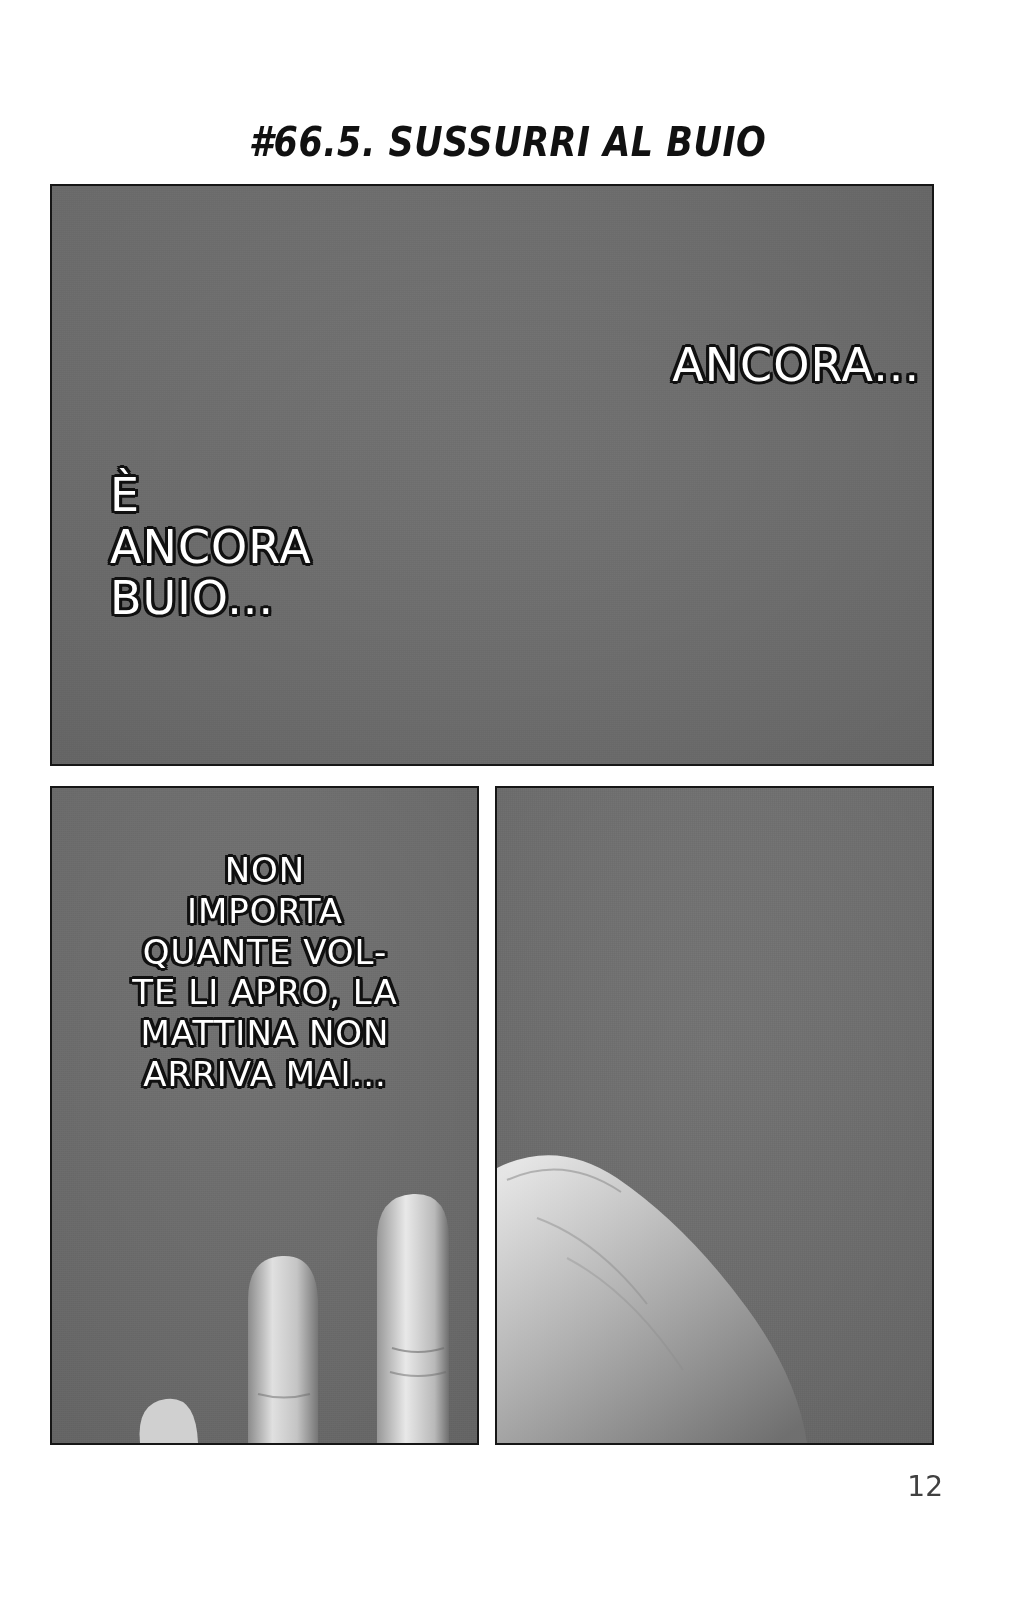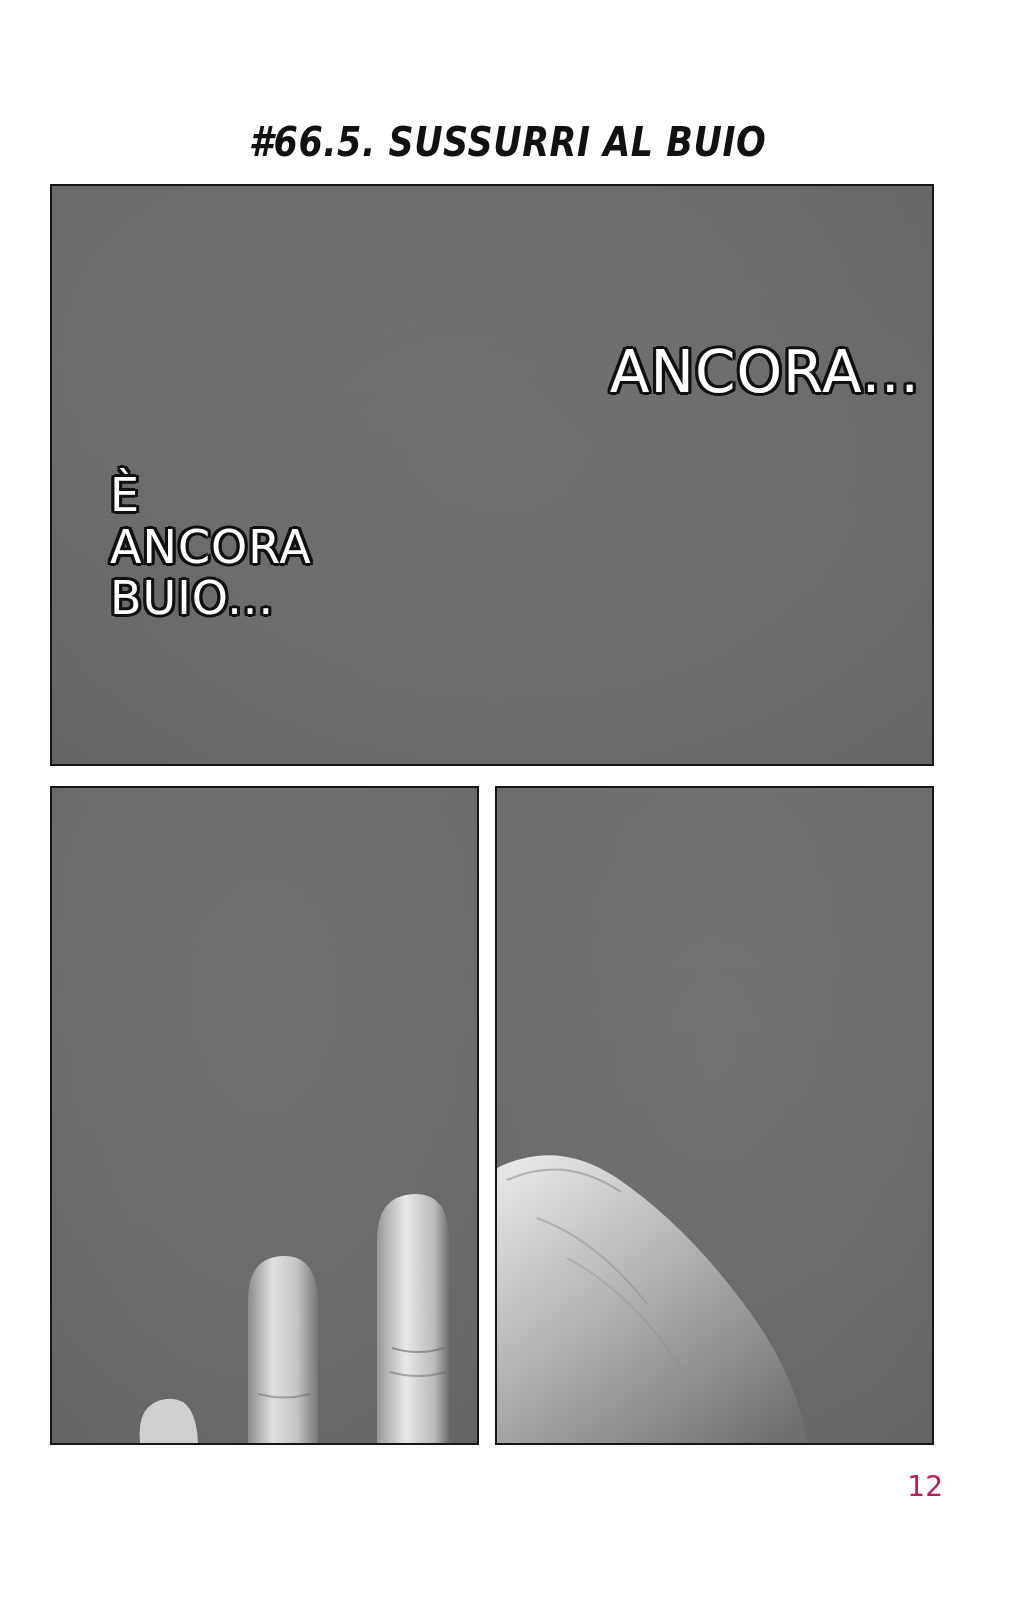--- a/index.html
+++ b/index.html
@@ -90,21 +90,21 @@
       -3px 0 0 #111, 3px 0 0 #111, 0 -3px 0 #111, 0 3px 0 #111,
       -3px -2px 0 #111, 3px -2px 0 #111, -3px 2px 0 #111, 3px 2px 0 #111;
     z-index: 5;
   }
 
   #line-ancora {
     left: 560px;
     top: 340px;
     width: 360px;
     text-align: right;
-    font-size: 58px;
+    font-size: 46px;
   }
   #line-e-ancora-buio {
     left: 110px;
     top: 470px;
     width: 380px;
     text-align: left;
     font-size: 46px;
   }
   #line-non-importa {
     left: 70px;
@@ -131,21 +131,21 @@
     z-index: 2;
   }
 
   
   .page-number {
     position: absolute;
     right: 72px;
     top: 1470px;
     font-family: "DejaVu Sans", sans-serif;
     font-size: 28px;
-    color: #be185d;
+    color: #404040;
   }
 </style>
 </head>
 <body>
 
 <div class="page">
 
   <div class="chapter-title">#66.5. SUSSURRI AL BUIO</div>
 
   <div class="panel" id="panel-top">
@@ -193,20 +193,26 @@
       <path d="M325 655 L325 452 q0 -44 36 -46 q36 -2 36 46 L397 655 Z" fill="url(#fingGrad2)" opacity="0.95"></path>
 
       <path d="M88 655 q-4 -40 26 -44 q30 -4 32 44 Z" fill="#dcdcdc" opacity="0.9"></path>
 
       <path d="M340 560 q26 8 52 0" stroke="#6a6a6a" stroke-width="2" fill="none" opacity="0.6"></path>
       <path d="M338 584 q28 8 56 0" stroke="#6a6a6a" stroke-width="2" fill="none" opacity="0.5"></path>
       <path d="M206 606 q26 7 52 0" stroke="#6a6a6a" stroke-width="2" fill="none" opacity="0.5"></path>
     </svg>
   </div>
 
+  <div class="dlg" id="line-non-importa">NON
+IMPORTA
+QUANTE VOL-
+TE LI APRO, LA
+MATTINA NON
+ARRIVA MAI...</div>
 
   <div class="panel" id="panel-bottom-right">
     <svg class="art" viewBox="0 0 435 655" preserveAspectRatio="none">
       <defs>
         <linearGradient id="handGrad" x1="10%" y1="0%" x2="90%" y2="100%">
           <stop offset="0%" stop-color="#f0f0f0"></stop>
           <stop offset="45%" stop-color="#b8b8b8"></stop>
           <stop offset="100%" stop-color="#707070"></stop>
         </linearGradient>
         <radialGradient id="vig3" cx="50%" cy="40%" r="80%">

